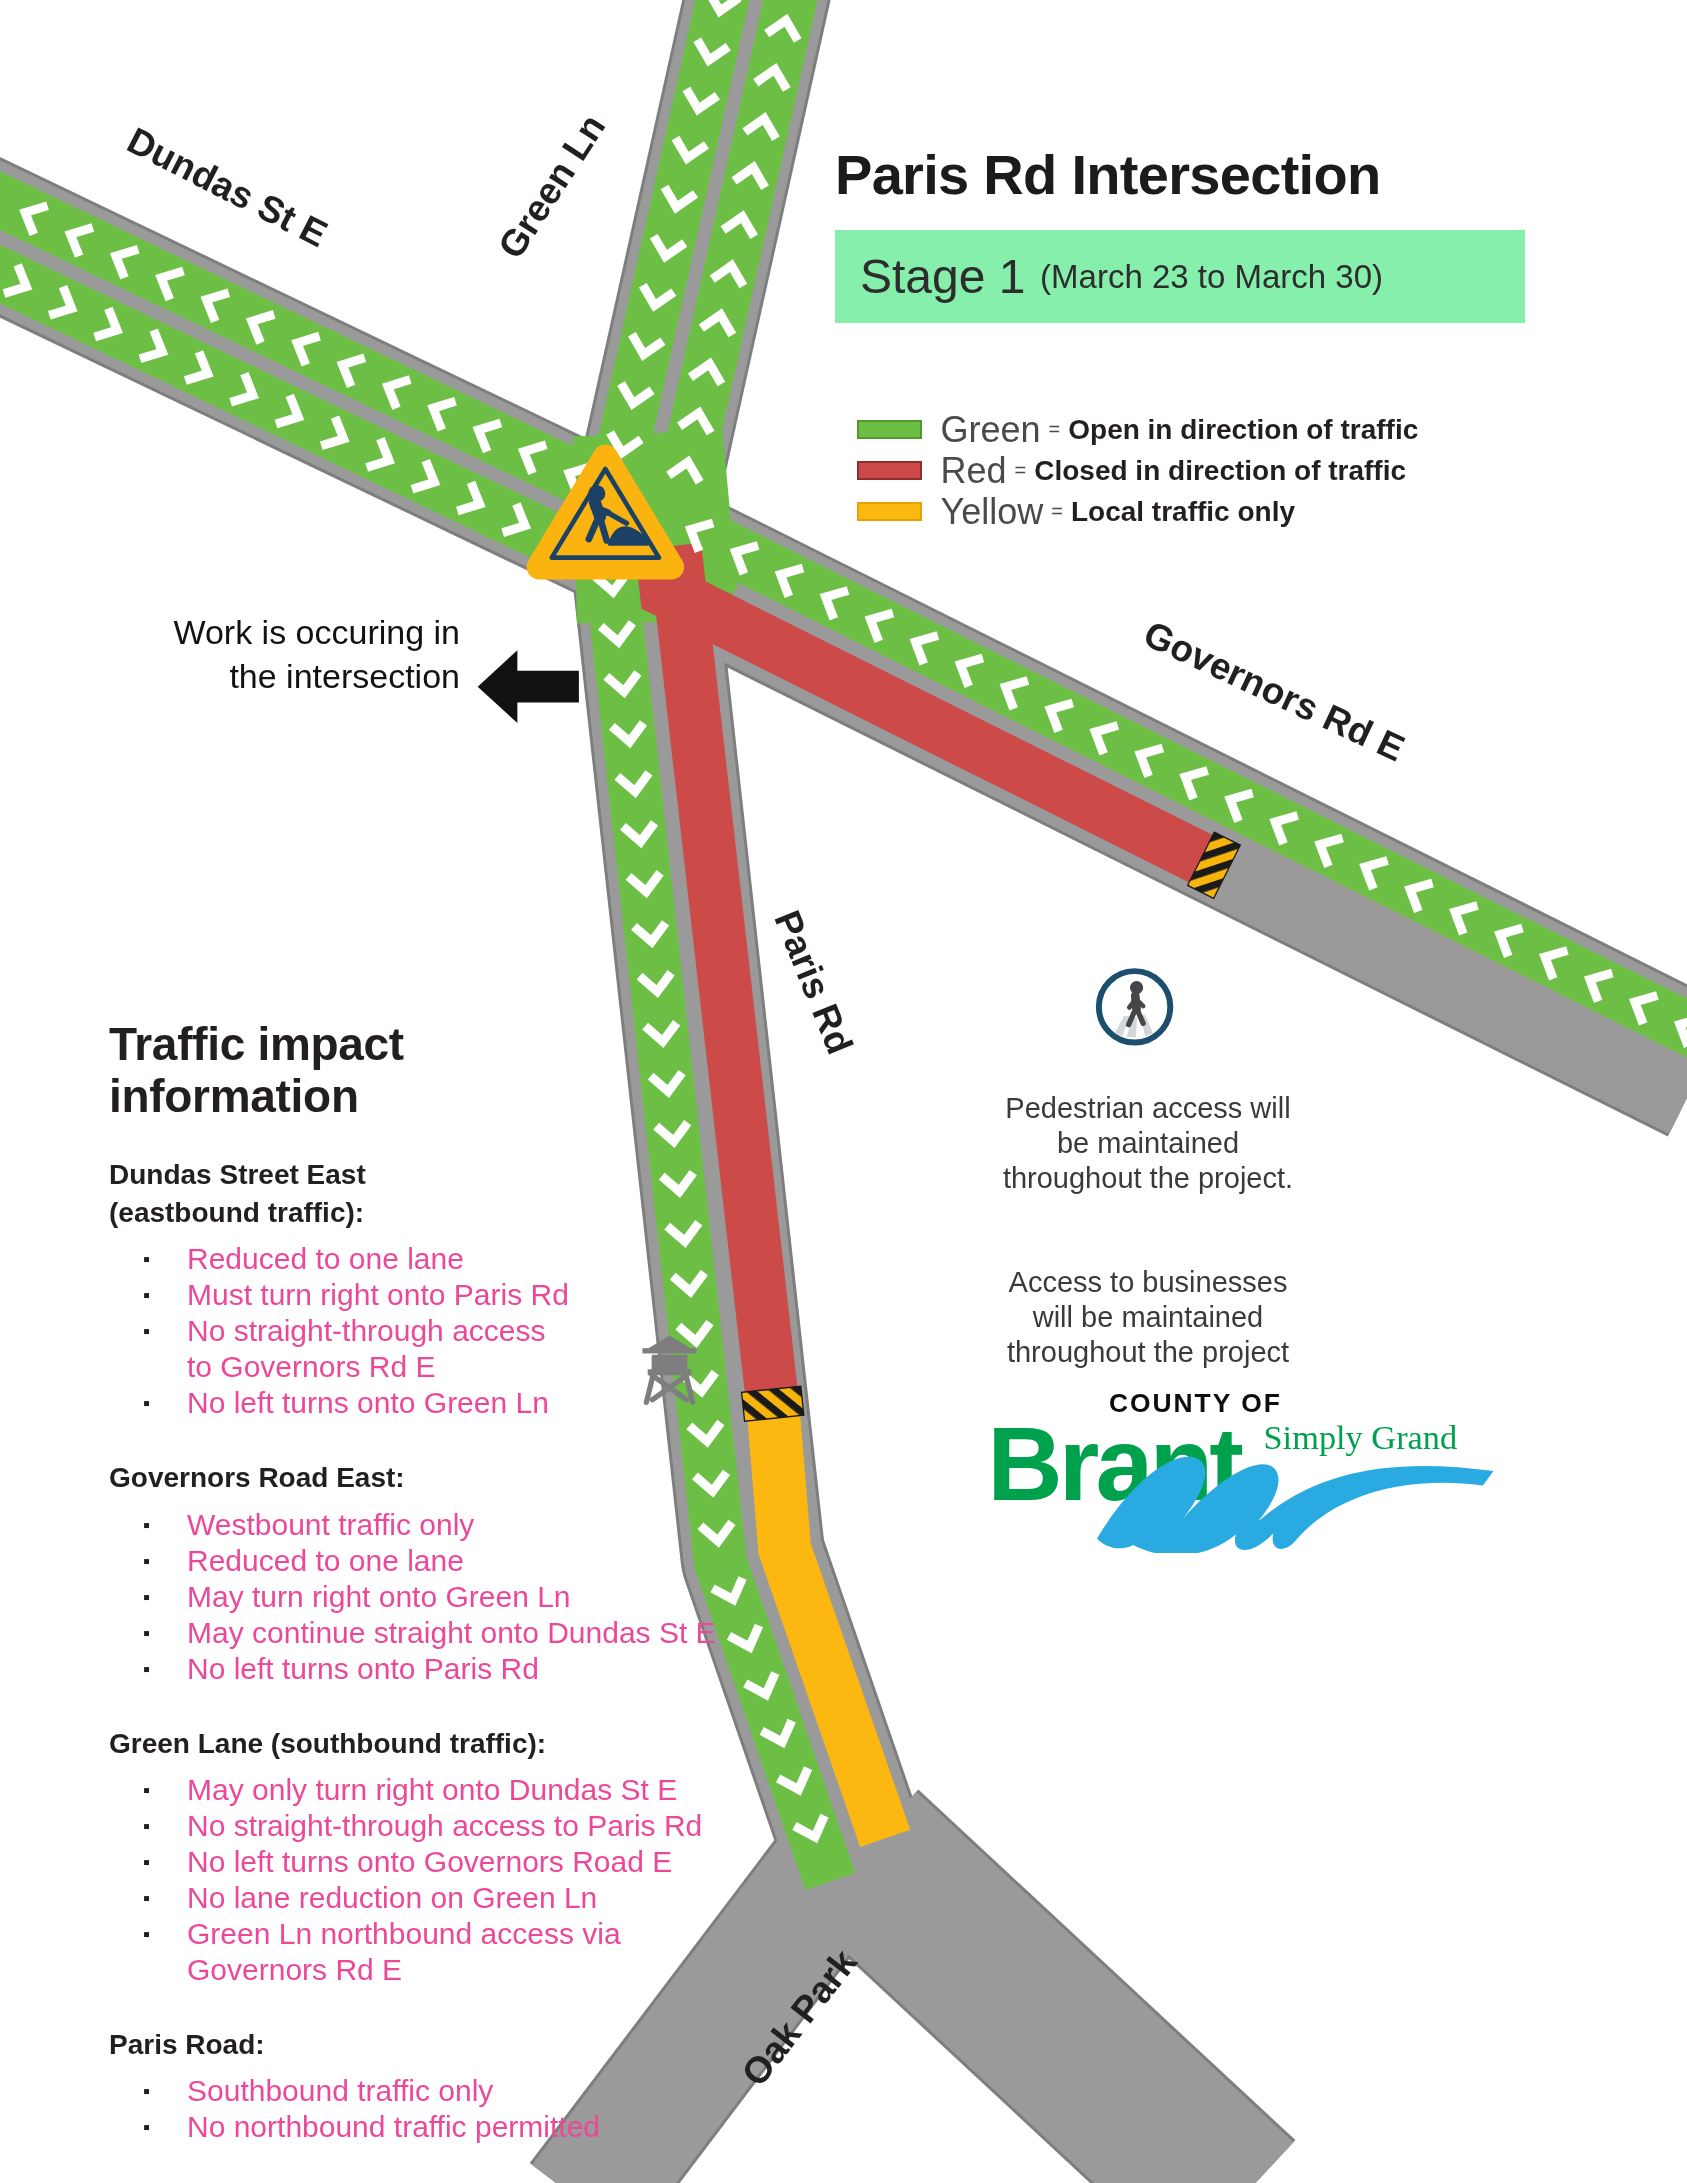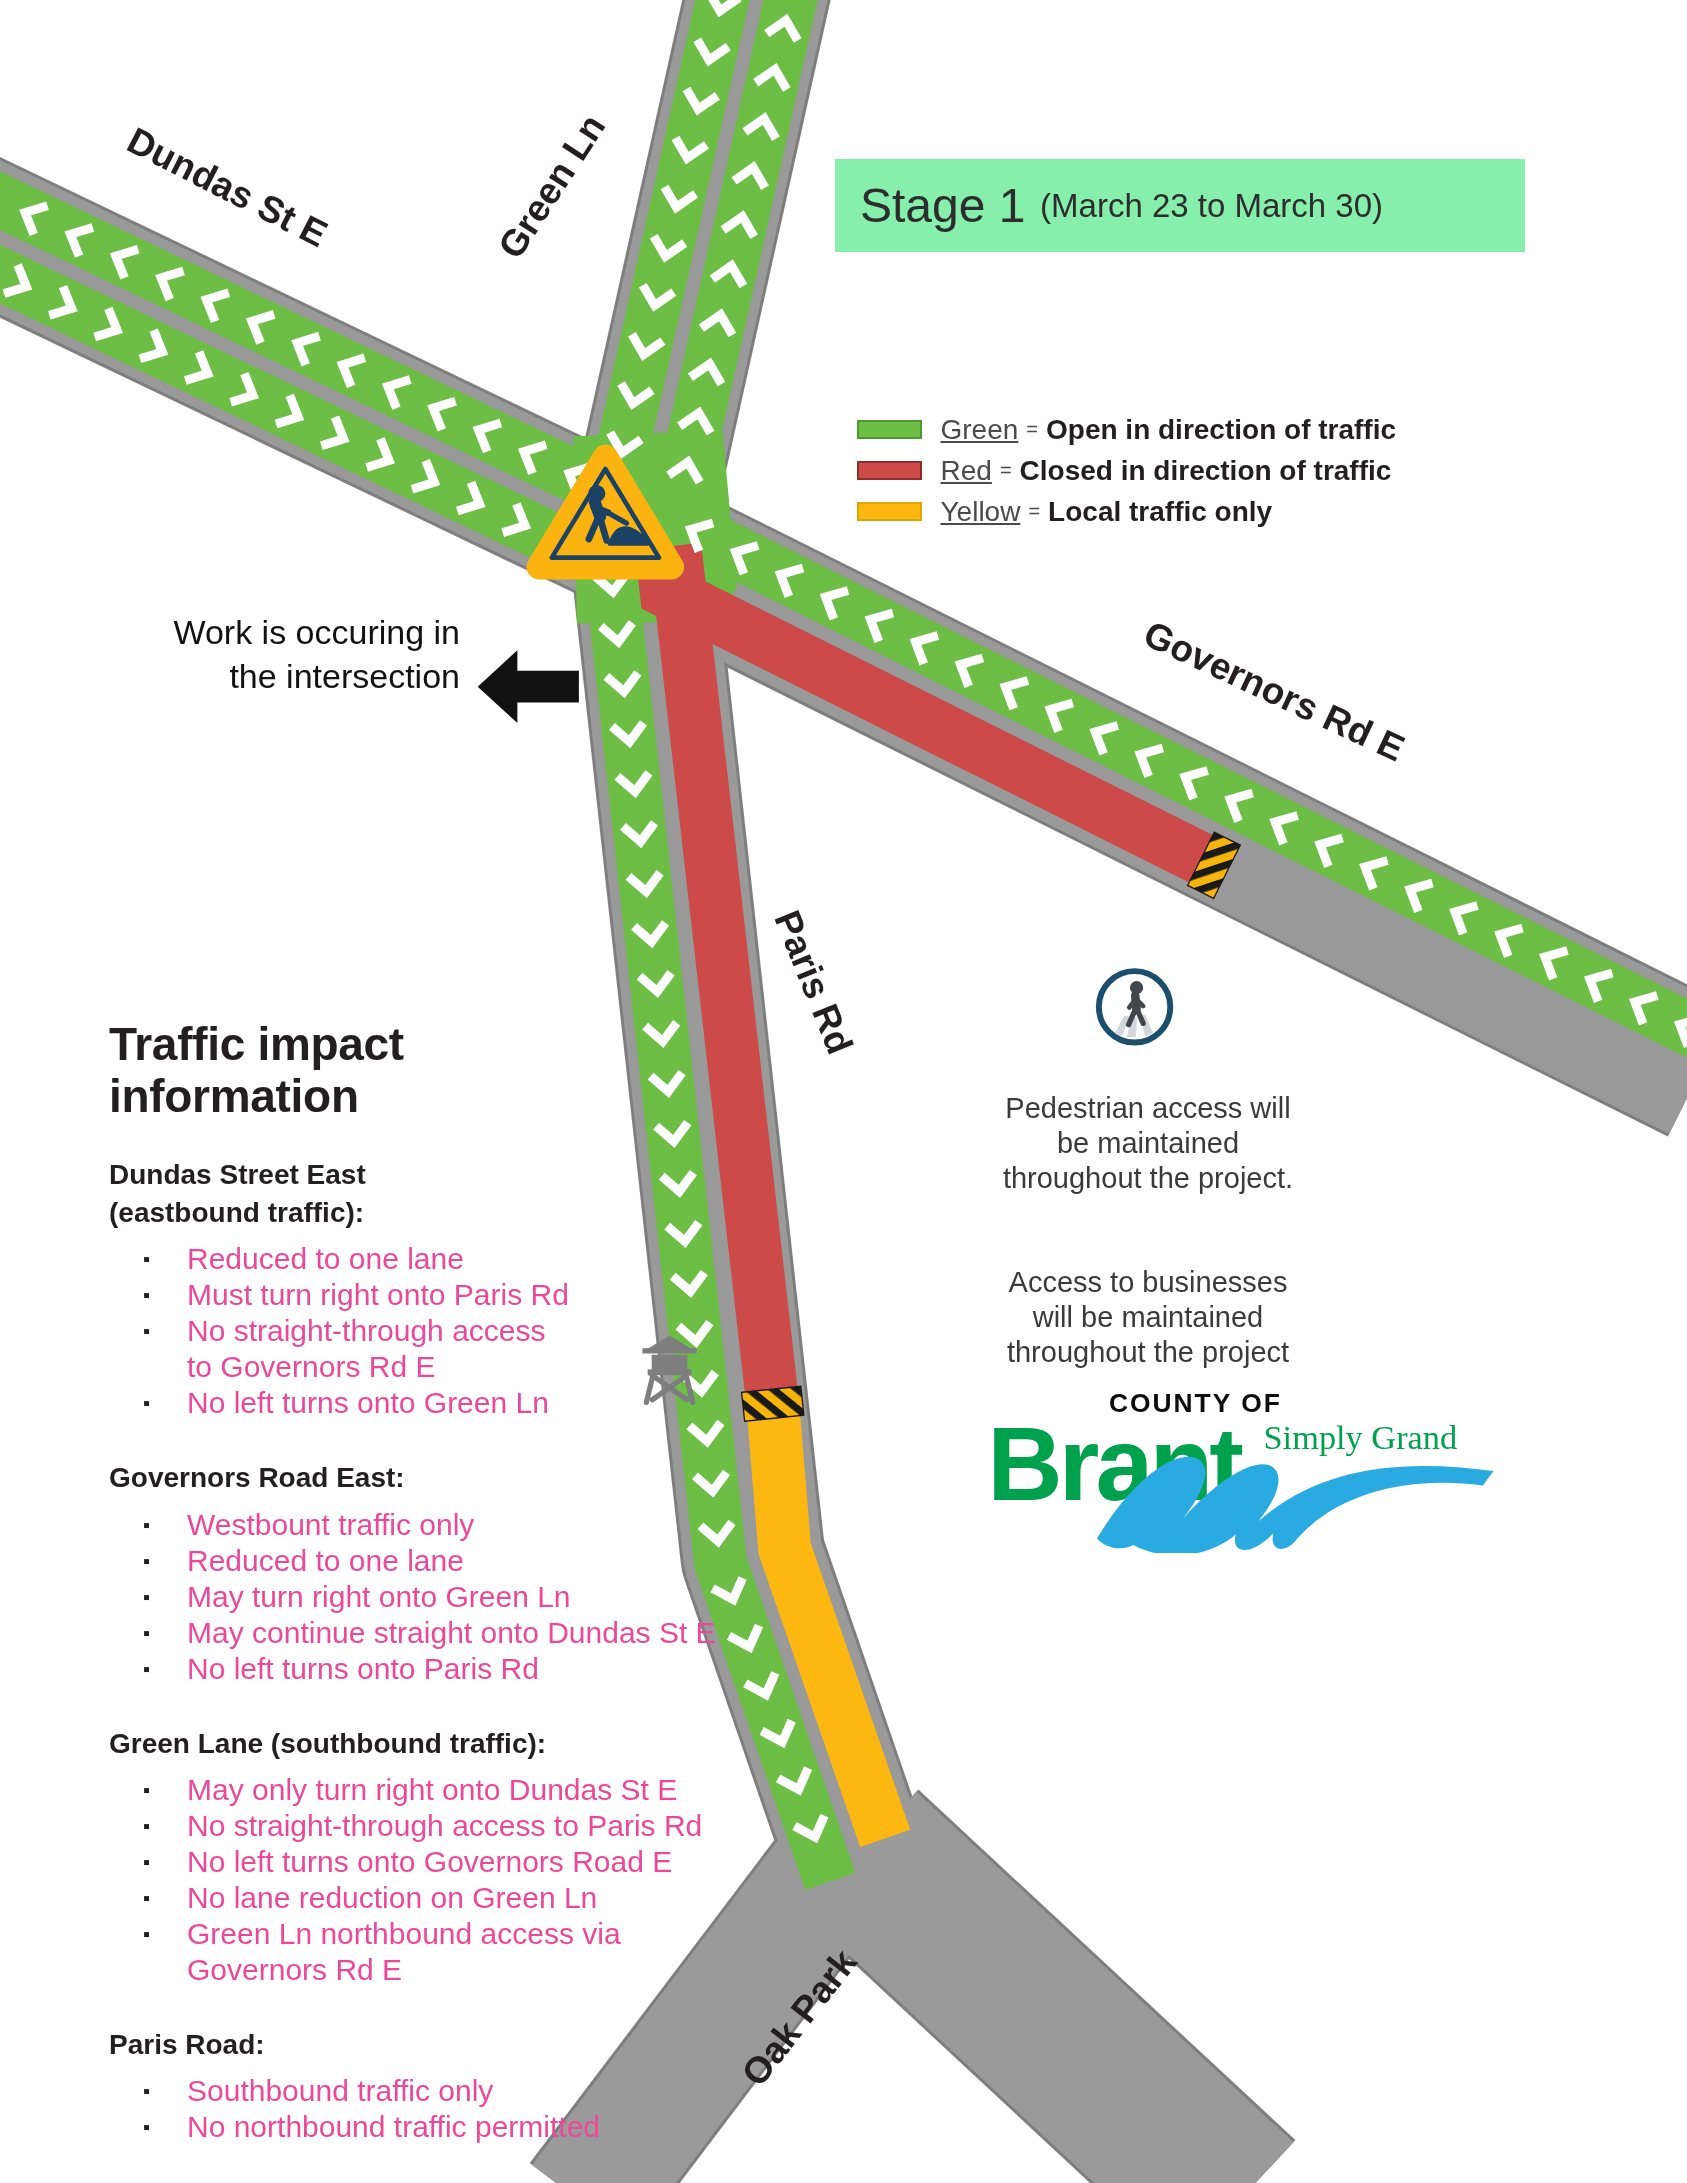--- a/index.html
+++ b/index.html
@@ -19,21 +19,21 @@
     margin-top:20px;background:#86efac;width:665px;height:93px;
     display:flex;align-items:center;padding-left:25px;gap:14.6px;
   }
   .stage-label{font-size:48px;color:#2d2d2d;font-weight:400;}
   .stage-dates{font-size:33px;color:#2d2d2d;font-weight:400;}
 
   
   .legend{position:absolute;left:857px;top:409px;}
   .legend-row{display:flex;align-items:center;height:41px;}
   .legend-swatch{width:65px;height:18.5px;box-sizing:border-box;margin-right:18.5px;flex:0 0 auto;}
-  .legend-name{font-size:28px;color:#4a4a4a;font-weight:400;text-decoration:underline;}
+  .legend-name{font-size:36px;color:#4a4a4a;font-weight:400;}
   .legend-eq{font-size:20px;color:#4a4a4a;margin:0 8px;}
   .legend-meaning{font-size:28px;color:#231F20;font-weight:700;}
 
   
   .work-note{
     position:absolute;left:86px;top:610px;width:374px;
     font-size:34px;line-height:44px;color:#121212;
     text-align:right;white-space:pre-line;
   }
 
@@ -260,20 +260,21 @@
   <g font-family="Liberation Sans, sans-serif" font-weight="bold" font-size="56" fill="#231F20" text-anchor="middle">
     <text transform="translate(335,300) rotate(27)">Dundas St E</text>
     <text transform="translate(850,292) rotate(-57)">Green Ln</text>
     <text transform="translate(1918,1062) rotate(25)">Governors Rd E</text>
     <text transform="translate(1212,1492) rotate(68)">Paris Rd</text>
     <text transform="translate(1223,3062) rotate(-52)">Oak Park</text>
   </g>
 </svg>
 
 <div class="title-block">
+  <div class="title-line">Paris Rd Intersection</div>
   <div class="stage-box">
     <span class="stage-label">Stage 1</span>
     <span class="stage-dates">(March 23 to March 30)</span>
   </div>
 </div>
 
 <div class="legend" id="legend-rows">
     <div class="legend-row">
       <div class="legend-swatch" style="background: rgb(108, 190, 69); border: 2px solid rgb(78, 154, 46);"></div>
       <span class="legend-name">Green</span>

